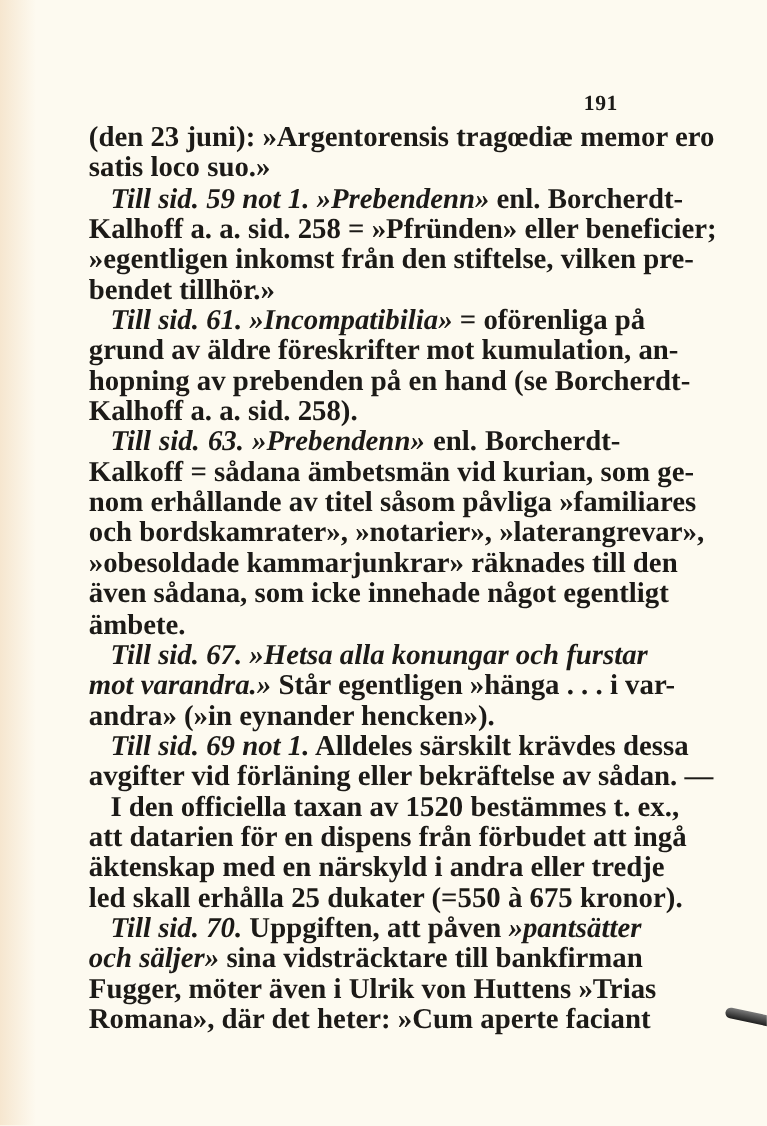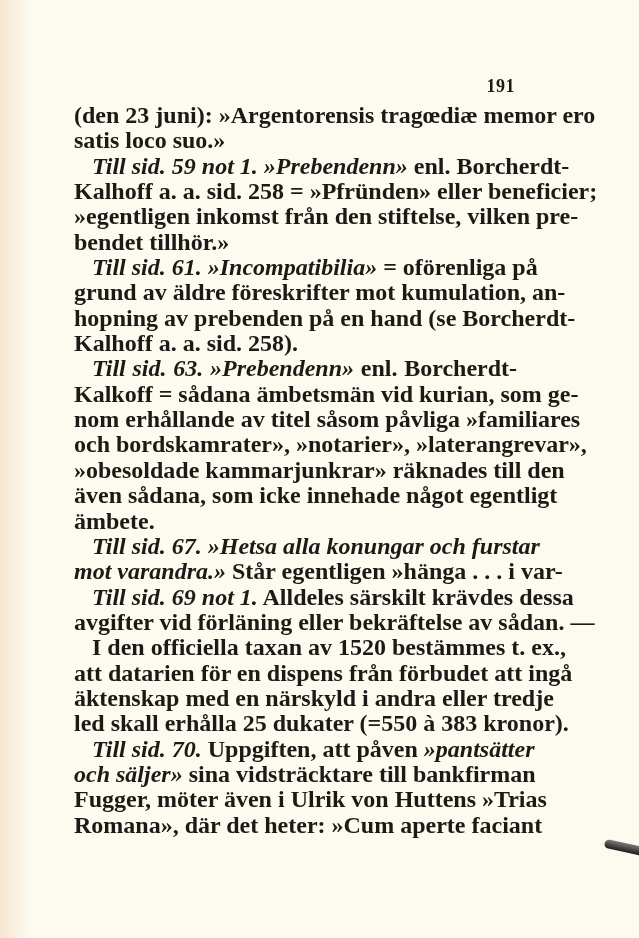--- a/index.html
+++ b/index.html
@@ -57,25 +57,26 @@
   <span class="line last"><span>Kalhoff a. a. sid. 258).</span></span>
   <span class="line indent"><i>Till sid. 63.</i><i> »Prebendenn»</i><span> enl. Borcherdt-</span></span>
   <span class="line"><span>Kalkoff = sådana ämbetsmän vid kurian, som ge-</span></span>
   <span class="line"><span>nom erhållande av titel såsom påvliga »familiares</span></span>
   <span class="line"><span>och bordskamrater», »notarier», »laterangrevar»,</span></span>
   <span class="line"><span>»obesoldade kammarjunkrar» räknades till den</span></span>
   <span class="line"><span>även sådana, som icke innehade något egentligt</span></span>
   <span class="line last"><span>ämbete.</span></span>
   <span class="line indent"><i>Till sid. 67.</i><i> »Hetsa alla konungar och furstar</i></span>
   <span class="line"><i>mot varandra.»</i><span> Står egentligen »hänga . . . i var-</span></span>
+  <span class="line last"><span>andra» (»in eynander hencken»).</span></span>
   <span class="line indent"><i>Till sid. 69 not 1.</i><span> Alldeles särskilt krävdes dessa</span></span>
   <span class="line"><span>avgifter vid förläning eller bekräftelse av sådan. —</span></span>
   <span class="line indent"><span>I den officiella taxan av 1520 bestämmes t. ex.,</span></span>
   <span class="line"><span>att datarien för en dispens från förbudet att ingå</span></span>
   <span class="line"><span>äktenskap med en närskyld i andra eller tredje</span></span>
-  <span class="line"><span>led skall erhålla 25 dukater (=550 à 383 kronor).</span></span>
+  <span class="line"><span>led skall erhålla 25 dukater (=550 à 675 kronor).</span></span>
   <span class="line indent"><i>Till sid. 70.</i><span> Uppgiften, att påven</span><i> »pantsätter</i></span>
   <span class="line"><i>och säljer»</i><span> sina vidsträcktare till bankfirman</span></span>
   <span class="line"><span>Fugger, möter även i Ulrik von Huttens »Trias</span></span>
   <span class="line"><span>Romana», där det heter: »Cum aperte faciant</span></span>
 </div>
 
 <div class="pen"></div>
 
 </body></html>

